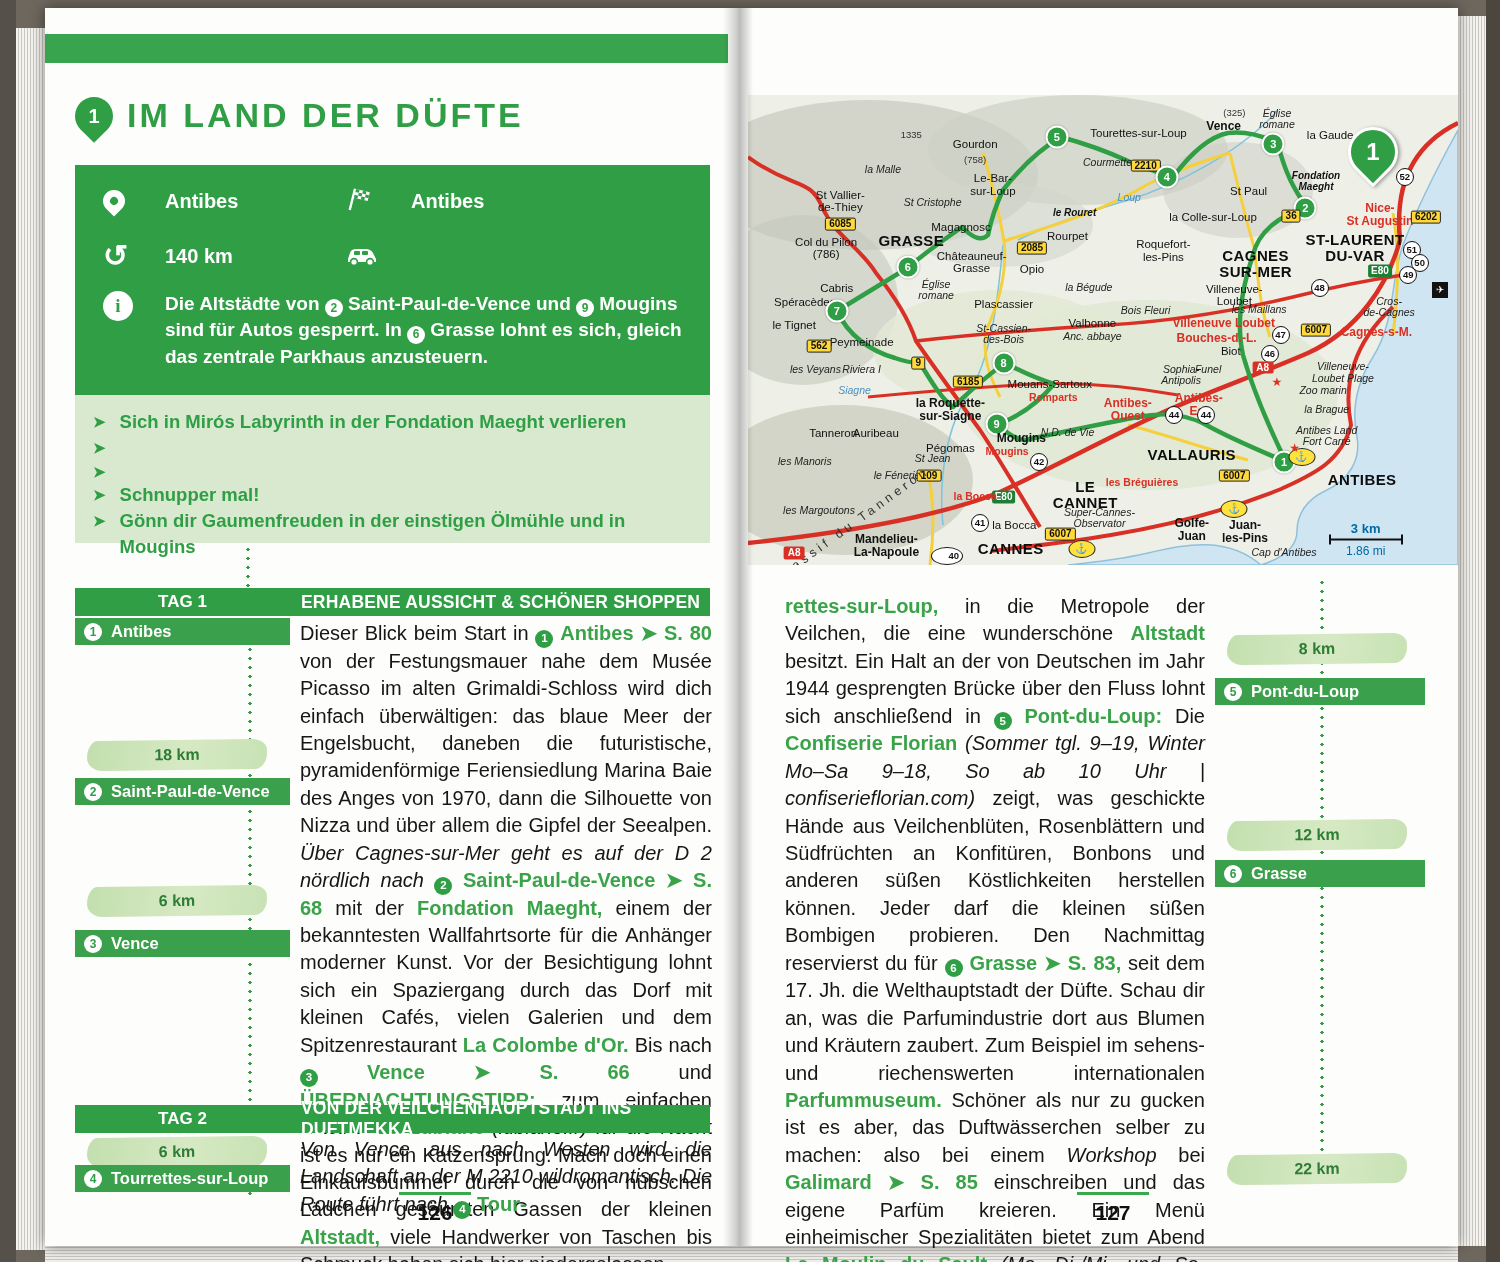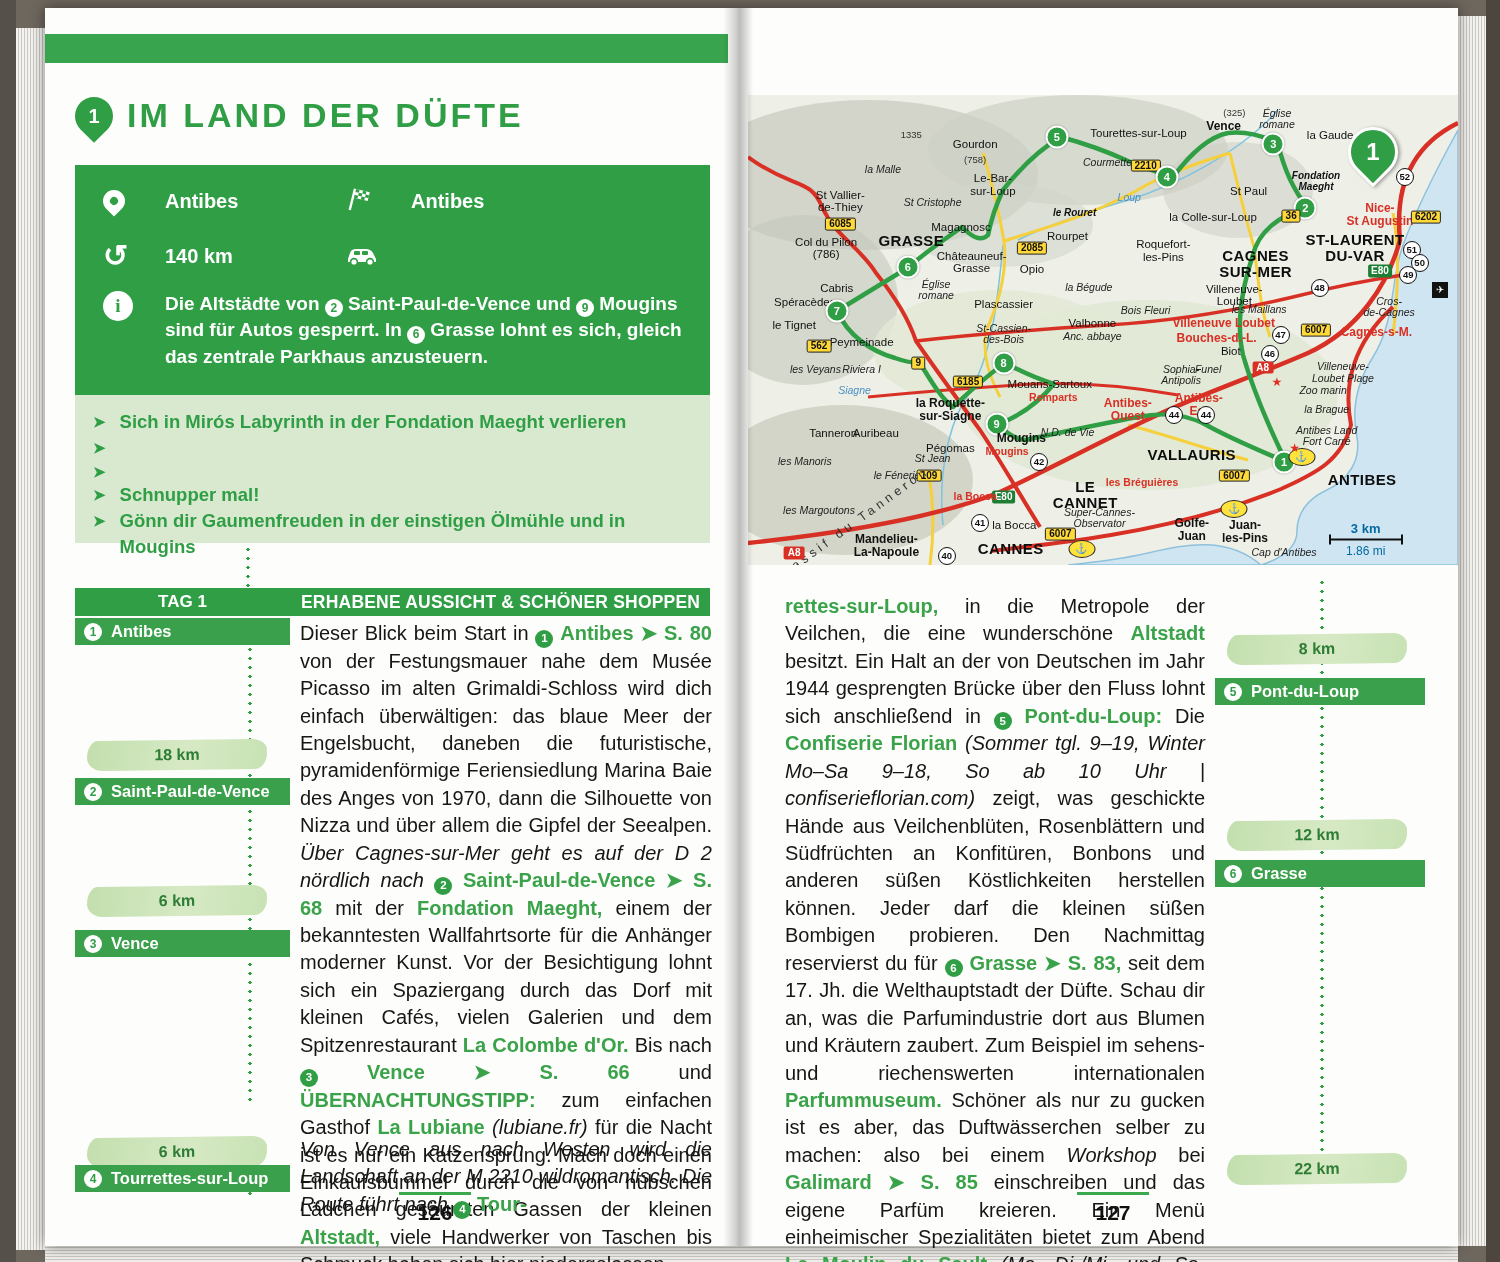--- a/index.html
+++ b/index.html
@@ -227,20 +227,24 @@
             <span class="slabel">Saint-Paul-de-Vence</span>
           </div>
           <div class="swash" style="top: 268px;">6 km</div>
           <div class="station" style="top: 312px;">
             <span class="snum">3</span>
             <span class="slabel">Vence</span>
           </div>
         </div>
       <div class="maintext" style="left:255px;top:612px;">Dieser Blick beim Start in <span class="tm">1</span> <span class="kw">Antibes ➤ S. 80</span> von der Festungsmauer nahe dem Musée Picasso im alten Grimaldi-Schloss wird dich einfach überwältigen: das blaue Meer der Engelsbucht, daneben die futuristische, pyramidenförmige Feriensiedlung Marina Baie des Anges von 1970, dann die Silhouette von Nizza und über allem die Gipfel der Seealpen. <span class="it">Über Cagnes-sur-Mer geht es auf der D 2 nördlich nach</span> <span class="tm">2</span> <span class="kw">Saint-Paul-de-Vence ➤ S. 68</span> mit der <span class="kw">Fondation Maeght,</span> einem der bekanntesten Wallfahrtsorte für die Anhänger moderner Kunst. Vor der Besichtigung lohnt sich ein Spaziergang durch das Dorf mit kleinen Cafés, vielen Galerien und dem Spitzenrestaurant <span class="kw">La Colombe d'Or.</span> Bis nach <span class="tm">3</span> <span class="kw">Vence ➤ S. 66</span> und <span class="kw">ÜBERNACHTUNGSTIPP:</span> zum einfachen Gasthof <span class="kw">La Lubiane</span> <span class="it">(lubiane.fr)</span> für die Nacht ist es nur ein Katzensprung. Mach doch einen Einkaufsbummel durch die von hübschen Lädchen gesäumten Gassen der kleinen <span class="kw">Altstadt,</span> viele Handwerker von Taschen bis Schmuck haben sich hier niedergelassen.</div>
 
+      <div class="daybar" style="top:1097px;">
+        <div class="db-left">TAG 2</div>
+        <div class="db-right">VON DER VEILCHENHAUPTSTADT INS DUFTMEKKA</div>
+      </div>
 
       <div class="cols-sidebar" id="route-left-2" style="top:1127px;height:62px;">
         <div class="dotted" style="left:173px;top:0;height:62px;"></div>
       <div class="swash" style="top: 2px;">6 km</div>
           <div class="station" style="top: 30px;">
             <span class="snum">4</span>
             <span class="slabel">Tourrettes-sur-Loup</span>
           </div>
         </div>
       <div class="maintext" style="left:255px;top:1128px;"><span class="it">Von Vence aus nach Westen wird die Landschaft an der M 2210 wildromantisch. Die Route führt nach</span> <span class="tm">4</span> <span class="kw">Tour-</span></div>
@@ -410,21 +414,21 @@
 Observator</span>
             <span class="ml gb" style="left: 36%; top: 85.5%;">E80</span>
             <span class="ml rs" style="left: 32%; top: 85.5%;">la Bocca</span>
             <span class="ml t" style="left: 37.5%; top: 91.5%;">la Bocca</span>
             <span class="ml ic" style="left: 31%; top: 91%; margin-left: 12px;">41</span>
             <span class="ml i" style="left: 10%; top: 88.5%;">les Margoutons</span>
             <span class="ml rot" style="left: 15%; top: 91%;">Massif du Tanneron</span>
             <span class="ml tb" style="left: 19.5%; top: 96%;">Mandelieu-
 La-Napoule</span>
             <span class="ml rb" style="left: 6.5%; top: 97.5%;">A8</span>
-            <span class="ml ic" style="left: 28%; top: 98%;">40</span>
+            <span class="ml ic" style="left: 28%; top: 98%; padding-left: 14px;">40</span>
             <span class="ml B" style="left: 37%; top: 96.5%;">CANNES</span>
             <span class="ml y" style="left: 44%; top: 93.5%;">6007</span>
             <span class="ml tb" style="left: 62.5%; top: 92.5%;">Golfe-
 Juan</span>
             <span class="ml tb" style="left: 70%; top: 93%;">Juan-
 les-Pins</span>
             <span class="ml i" style="left: 75.5%; top: 97.5%;">Cap d'Antibes</span>
             <span class="ml an" style="left: 78%; top: 77%;">⚓</span>
             <span class="ml an" style="left: 68.5%; top: 88%;">⚓</span>
             <span class="ml an" style="left: 47%; top: 96.5%;">⚓</span>

